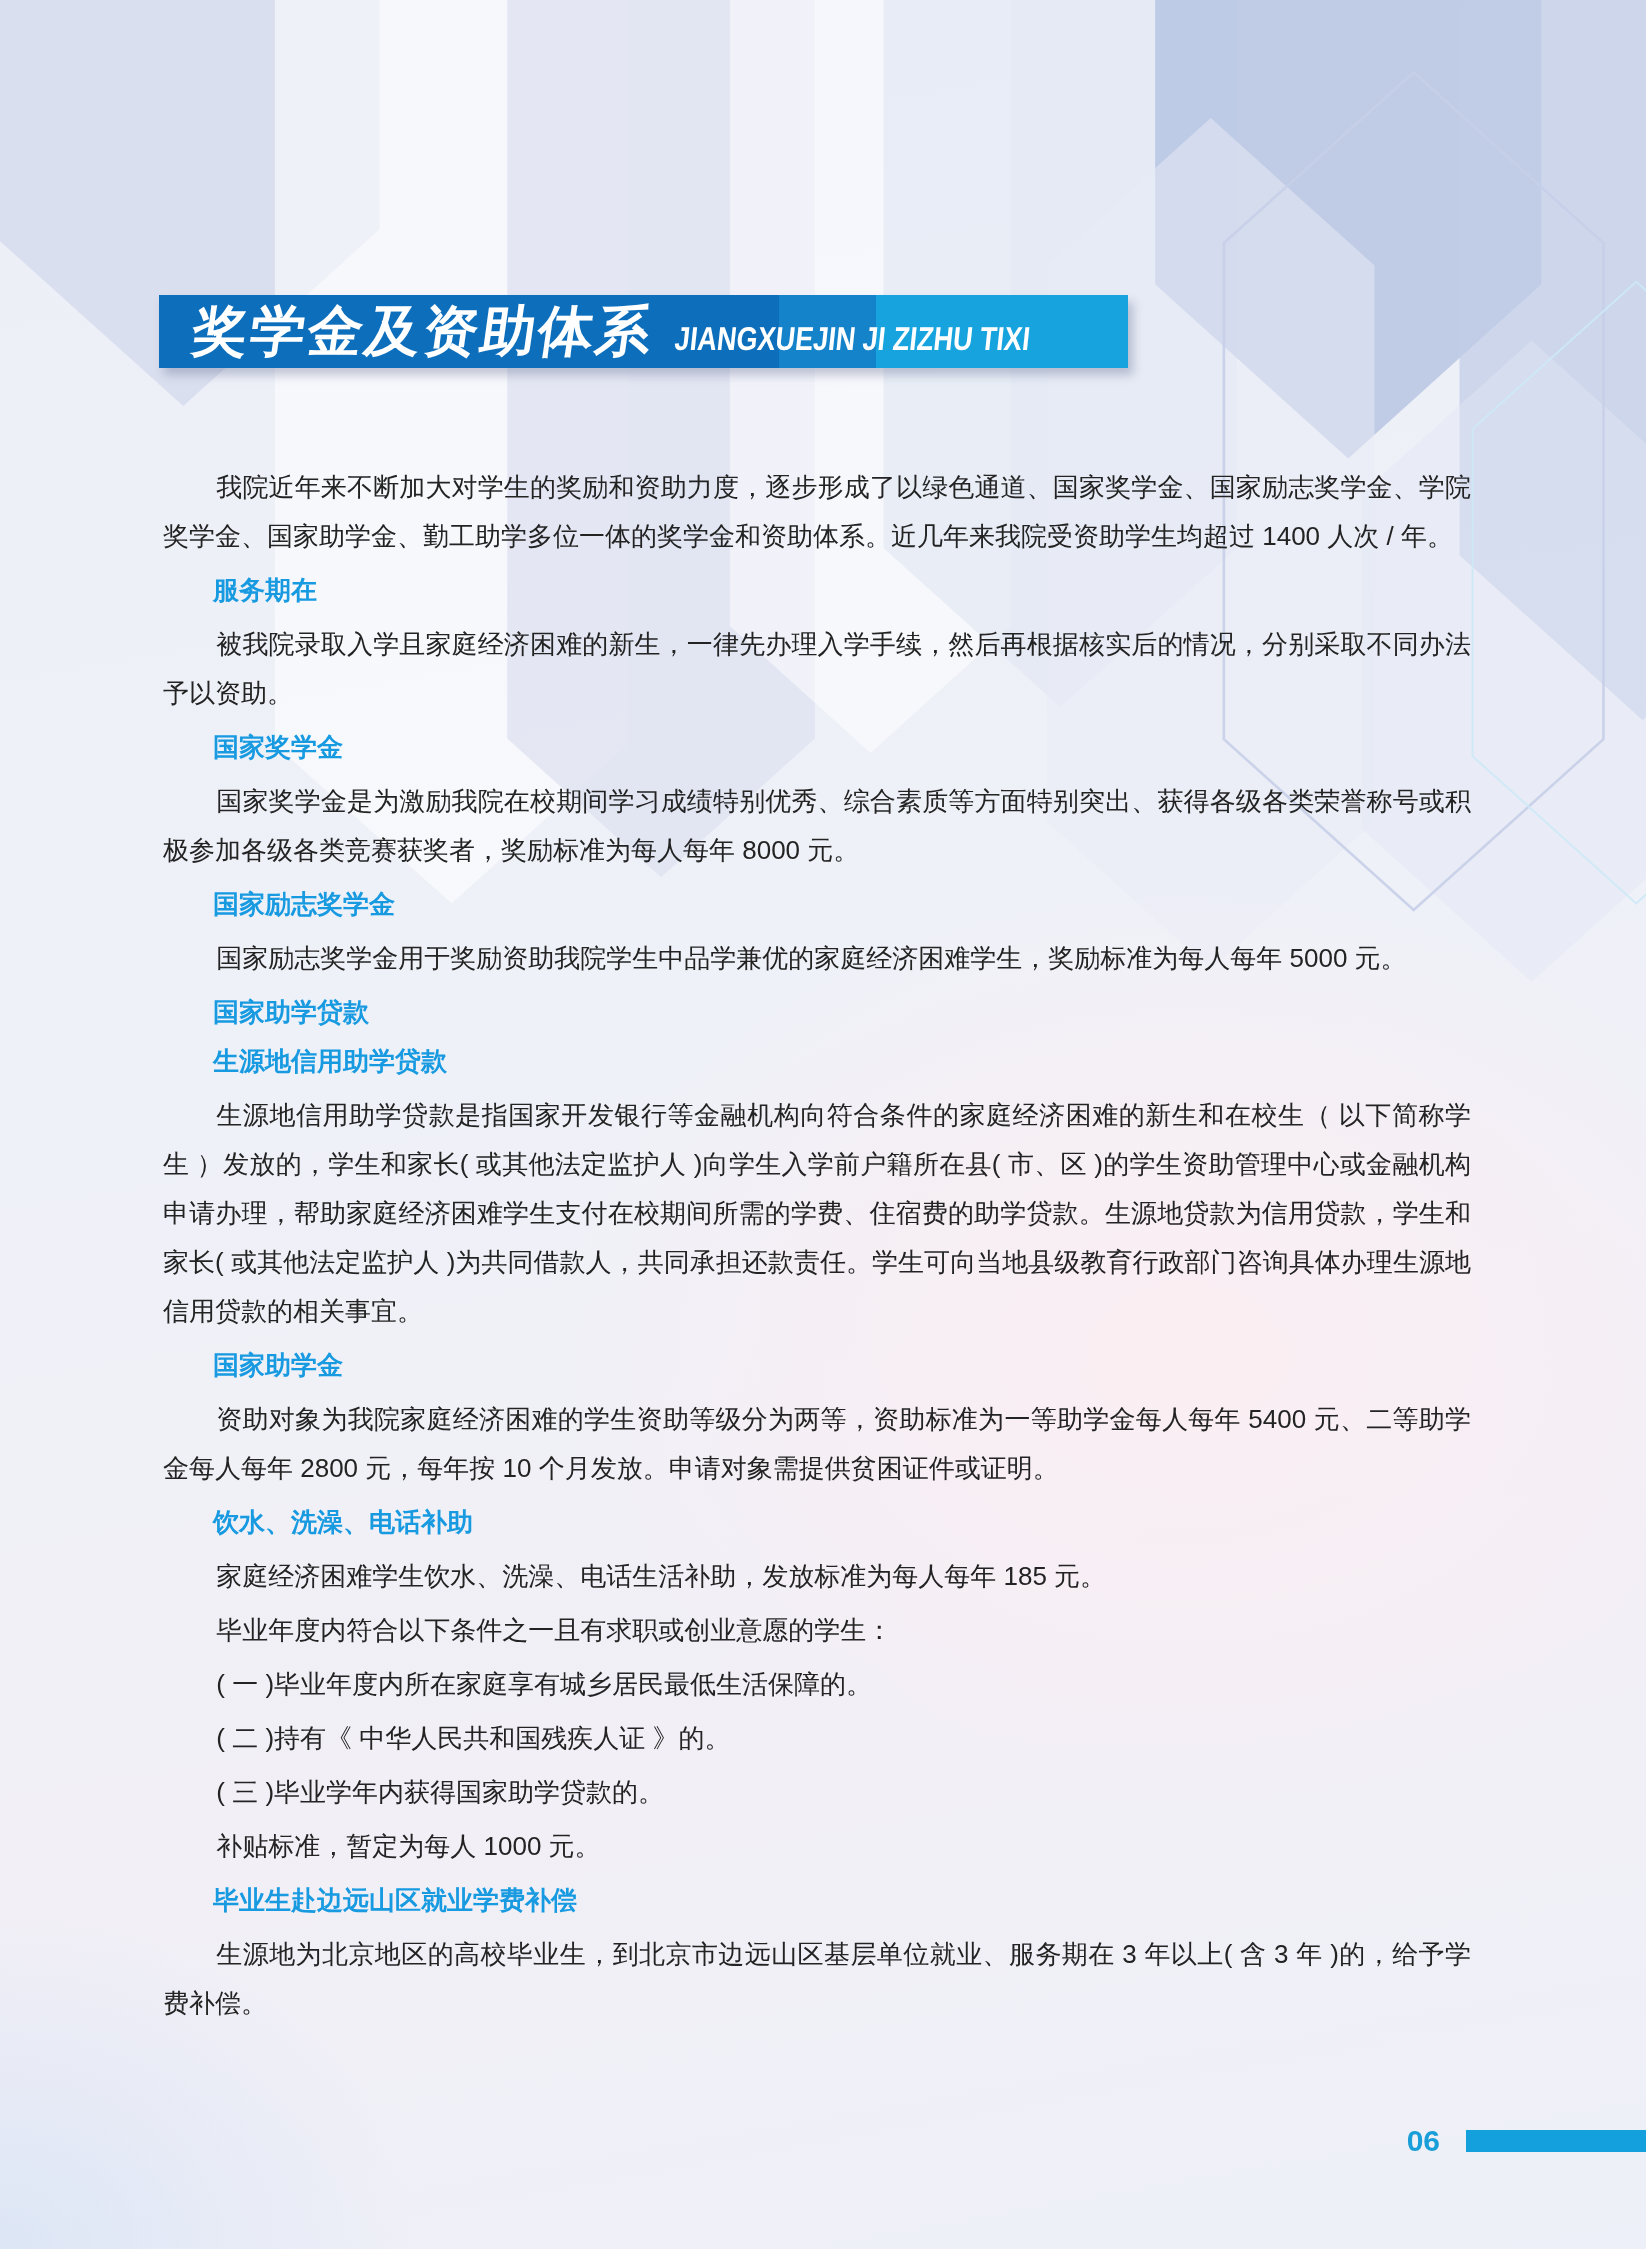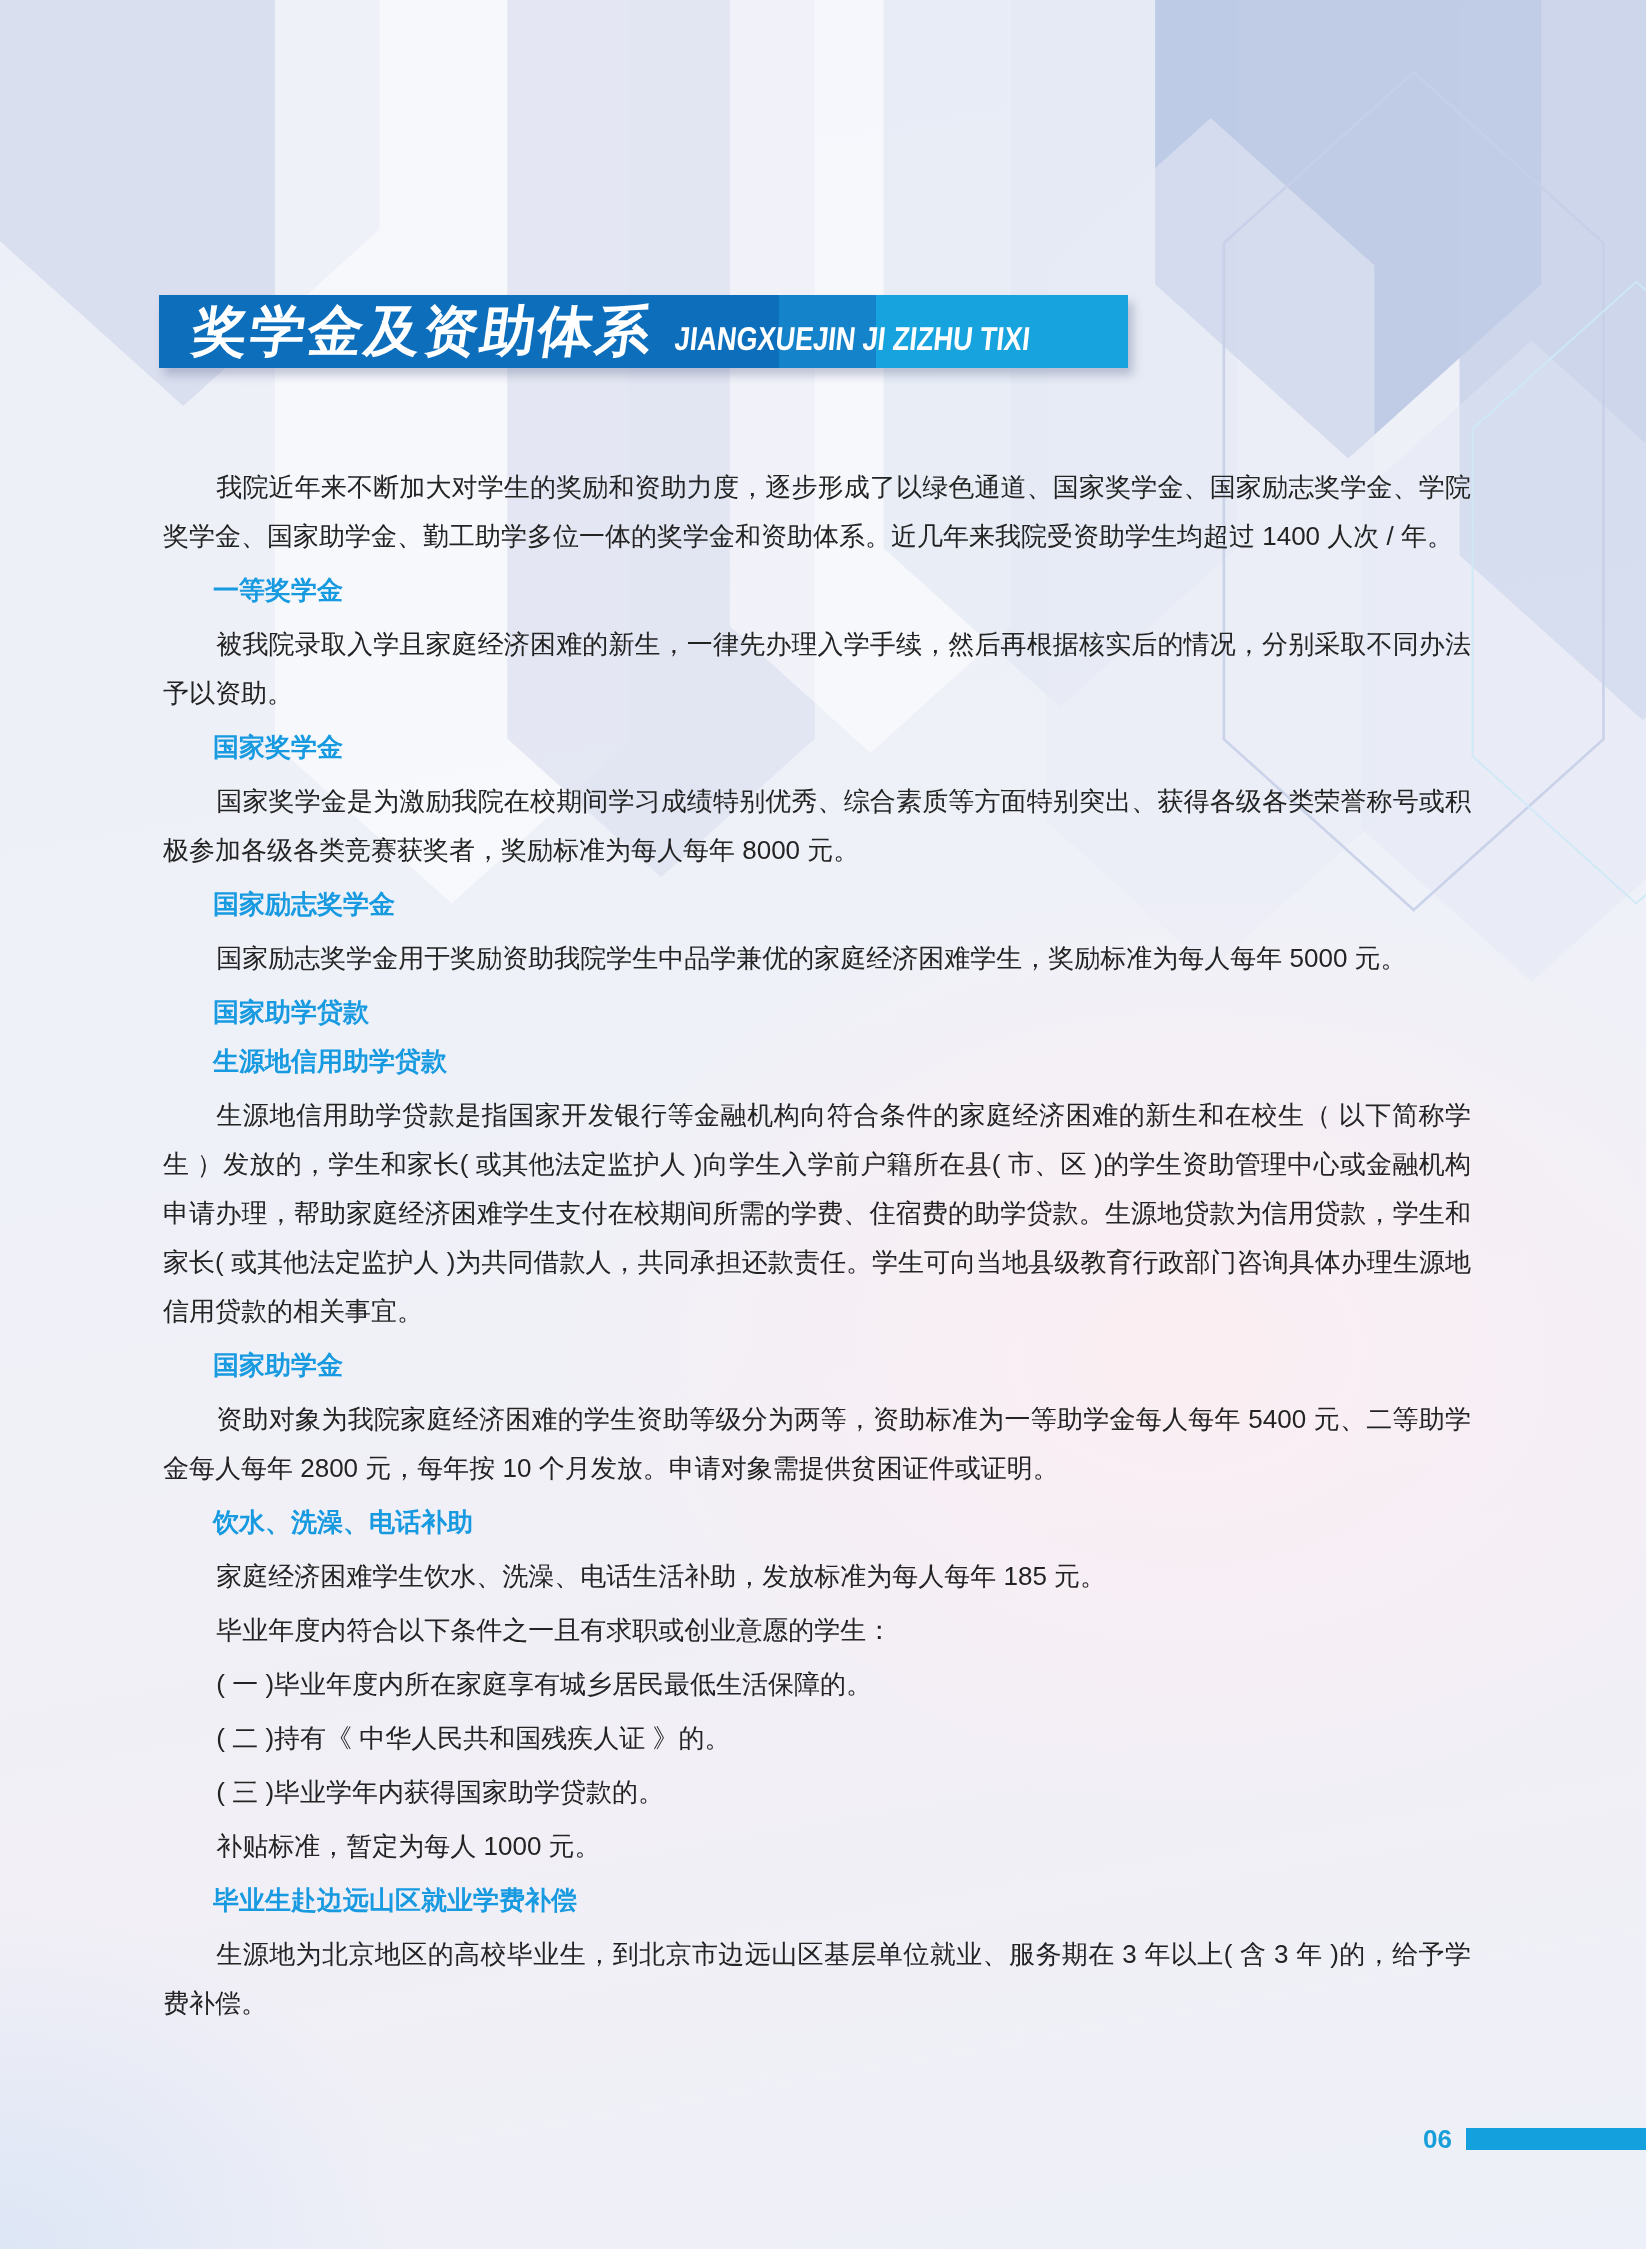--- a/index.html
+++ b/index.html
@@ -36,21 +36,21 @@
   }
   .content .para{margin:5px;text-indent:2.05em;}
   .content .heading{
     margin:0 0 0 55px;color:var(--heading-cyan);font-weight:700;text-indent:0;
   }
   .footer{
     position:absolute;right:0;top:2126px;z-index:2;
     display:flex;align-items:center;
   }
   .page-number{
-    color:var(--page-number-cyan);font-size:26px;font-weight:700;margin-right:14px;
+    color:var(--page-number-cyan);font-size:30px;font-weight:700;margin-right:26px;
     line-height:1;
   }
   .footer-bar{width:180px;height:21.6px;background:var(--footer-bar);}
 </style>
 </head>
 <body>
 
 <div class="page" style="--banner-blue: #0d6fbc; --banner-blue-mid: #1583c9; --banner-blue-light: #16a3de; --heading-cyan: #189ae1; --page-number-cyan: #189fd9; --footer-bar: #14a0dc;">
 
   <svg class="bg-svg" width="1646" height="2250" viewBox="0 0 2515 3437" aria-hidden="true">
@@ -67,21 +67,21 @@
     <polygon points="2500,430 2750,655 2750,1155 2500,1380 2250,1155 2250,655" fill="none" stroke="#cde9f7" stroke-width="3" opacity="0.9"></polygon>
   </svg>
 
   <div class="banner">
     <span class="banner-title">奖学金及资助体系</span>
     <span class="banner-subtitle">JIANGXUEJIN JI ZIZHU TIXI</span>
   </div>
 
   <div class="content">
       <div class="para">我院近年来不断加大对学生的奖励和资助力度，逐步形成了以绿色通道、国家奖学金、国家励志奖学金、学院奖学金、国家助学金、勤工助学多位一体的奖学金和资助体系。近几年来我院受资助学生均超过 1400 人次 / 年。</div>
-      <div class="heading">一等奖学金</div>
+      <div class="heading">服务期在</div>
       <div class="para">被我院录取入学且家庭经济困难的新生，一律先办理入学手续，然后再根据核实后的情况，分别采取不同办法予以资助。</div>
       <div class="heading">国家奖学金</div>
       <div class="para">国家奖学金是为激励我院在校期间学习成绩特别优秀、综合素质等方面特别突出、获得各级各类荣誉称号或积极参加各级各类竞赛获奖者，奖励标准为每人每年 8000 元。</div>
       <div class="heading">国家励志奖学金</div>
       <div class="para">国家励志奖学金用于奖励资助我院学生中品学兼优的家庭经济困难学生，奖励标准为每人每年 5000 元。</div>
       <div class="heading">国家助学贷款</div>
       <div class="heading">生源地信用助学贷款</div>
       <div class="para">生源地信用助学贷款是指国家开发银行等金融机构向符合条件的家庭经济困难的新生和在校生（ 以下简称学生 ）发放的，学生和家长( 或其他法定监护人 )向学生入学前户籍所在县( 市、区 )的学生资助管理中心或金融机构申请办理，帮助家庭经济困难学生支付在校期间所需的学费、住宿费的助学贷款。生源地贷款为信用贷款，学生和家长( 或其他法定监护人 )为共同借款人，共同承担还款责任。学生可向当地县级教育行政部门咨询具体办理生源地信用贷款的相关事宜。</div>
       <div class="heading">国家助学金</div>
       <div class="para">资助对象为我院家庭经济困难的学生资助等级分为两等，资助标准为一等助学金每人每年 5400 元、二等助学金每人每年 2800 元，每年按 10 个月发放。申请对象需提供贫困证件或证明。</div>

